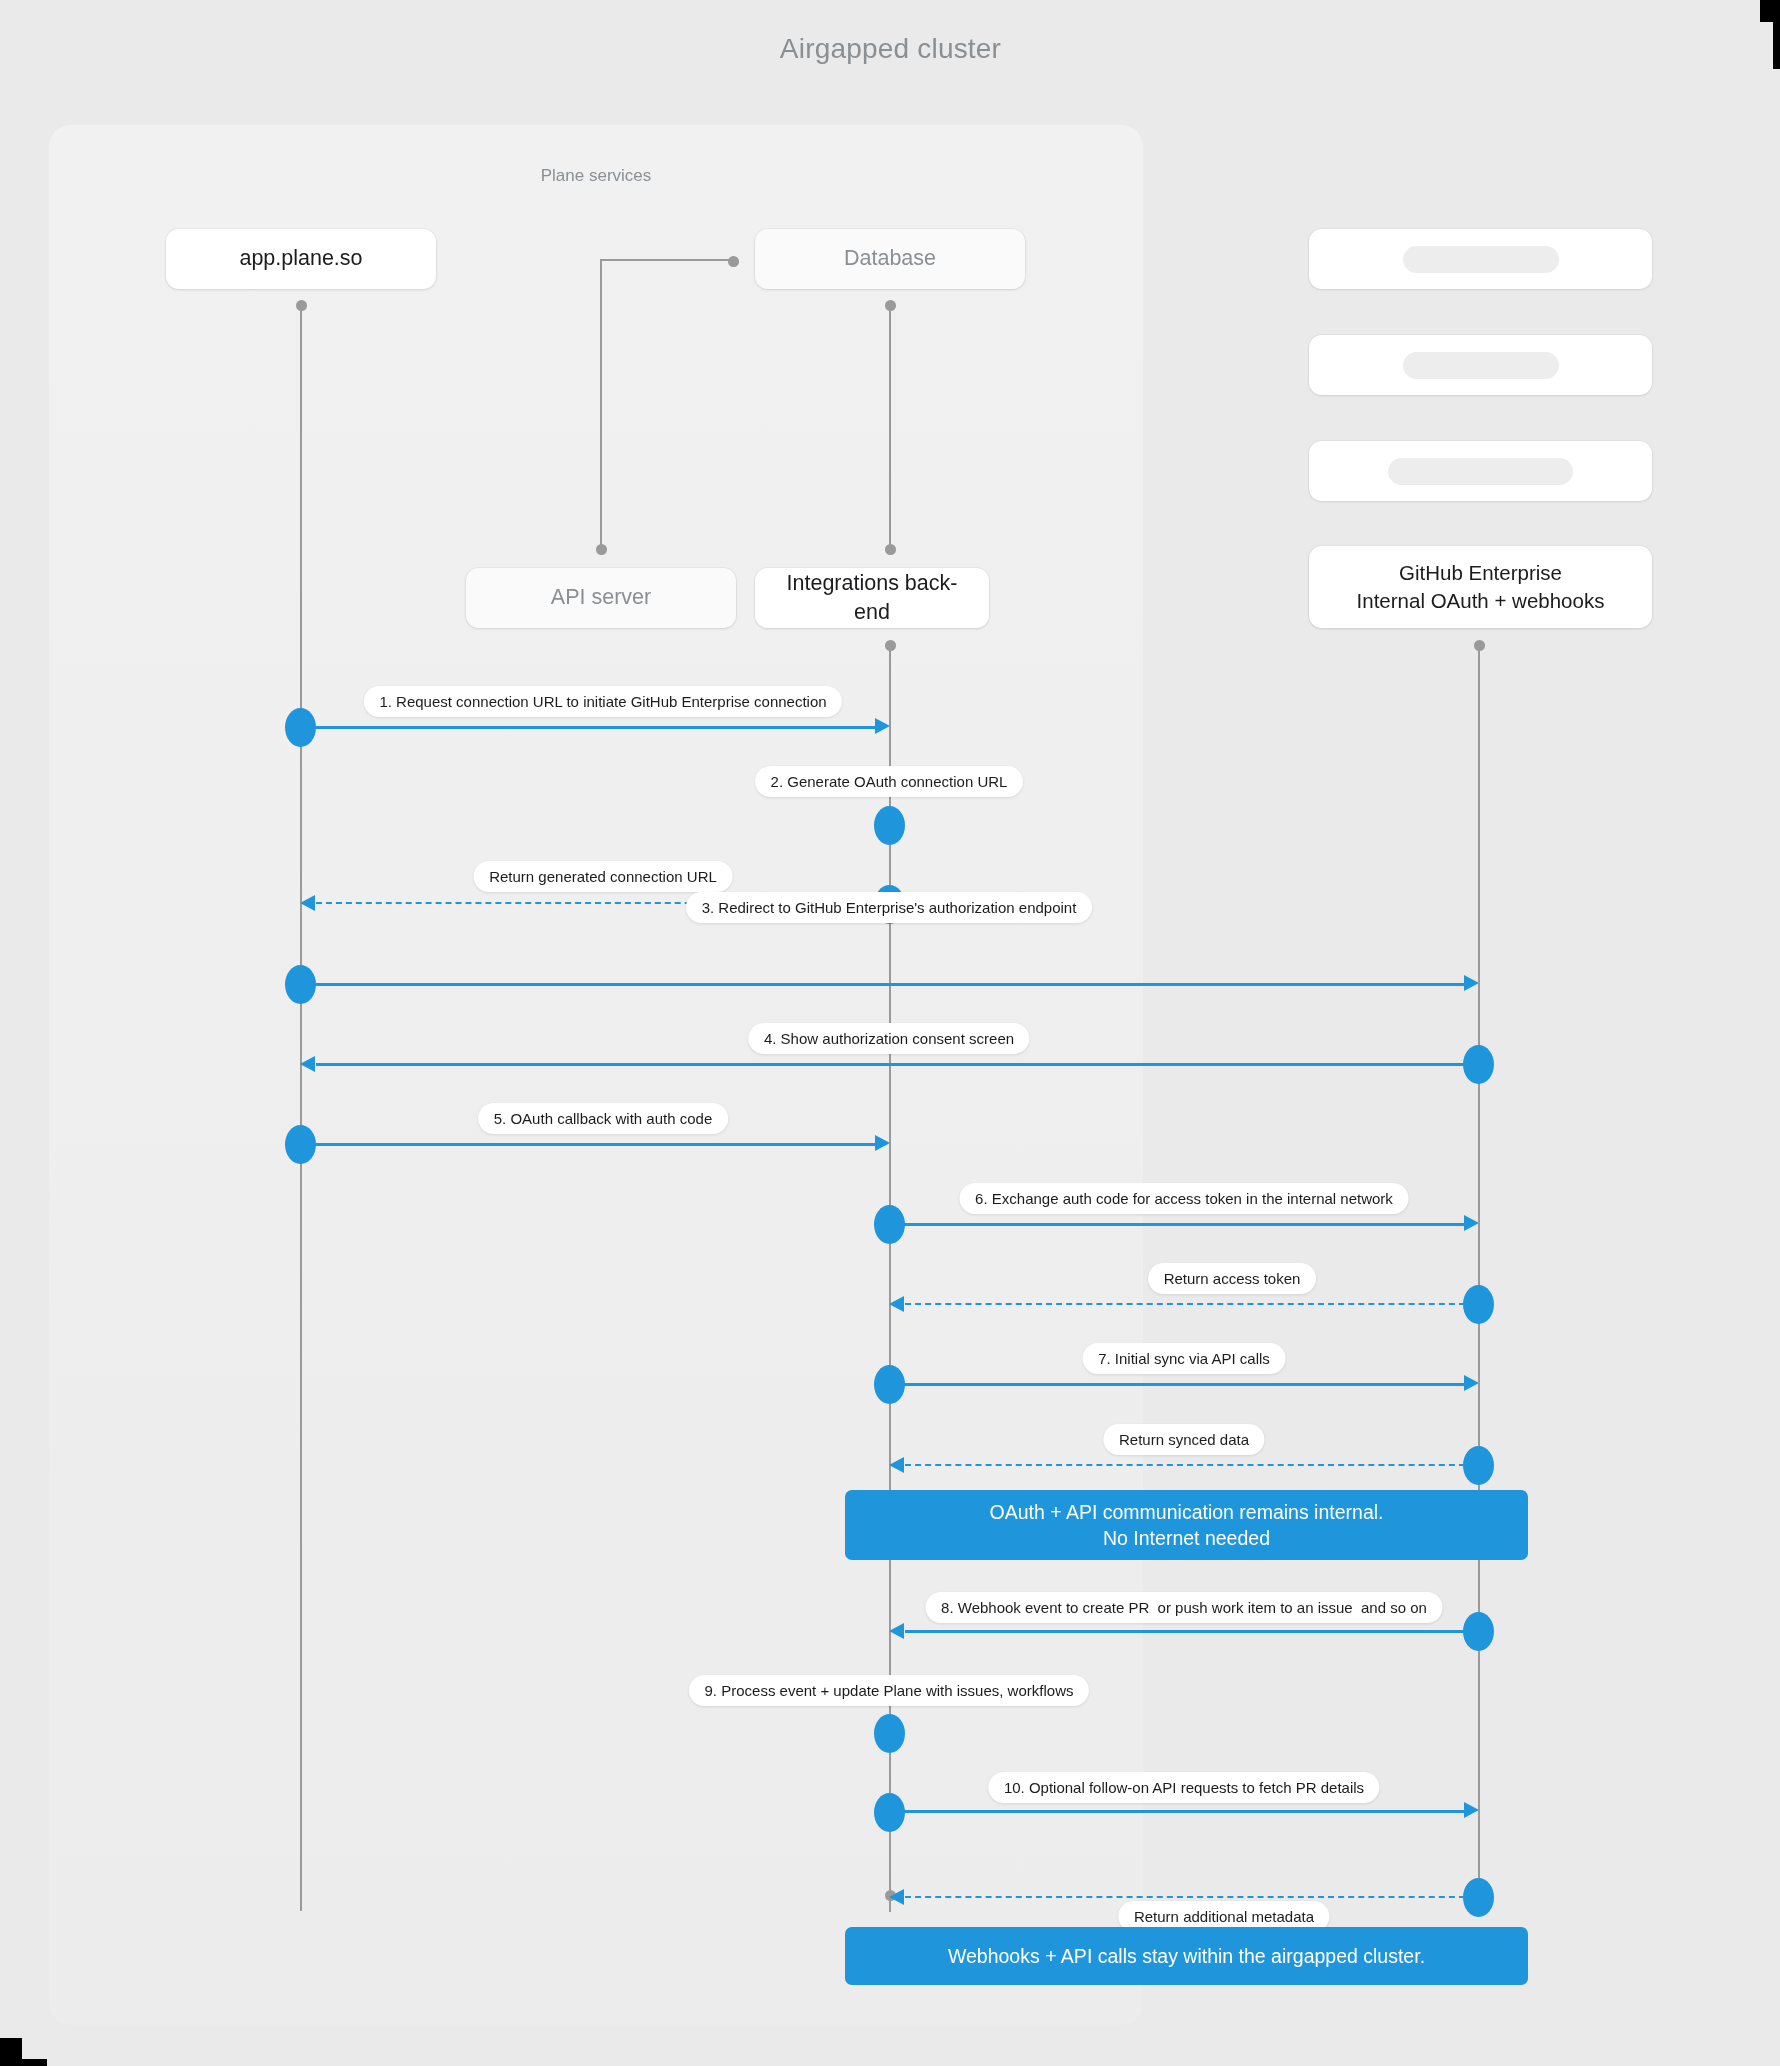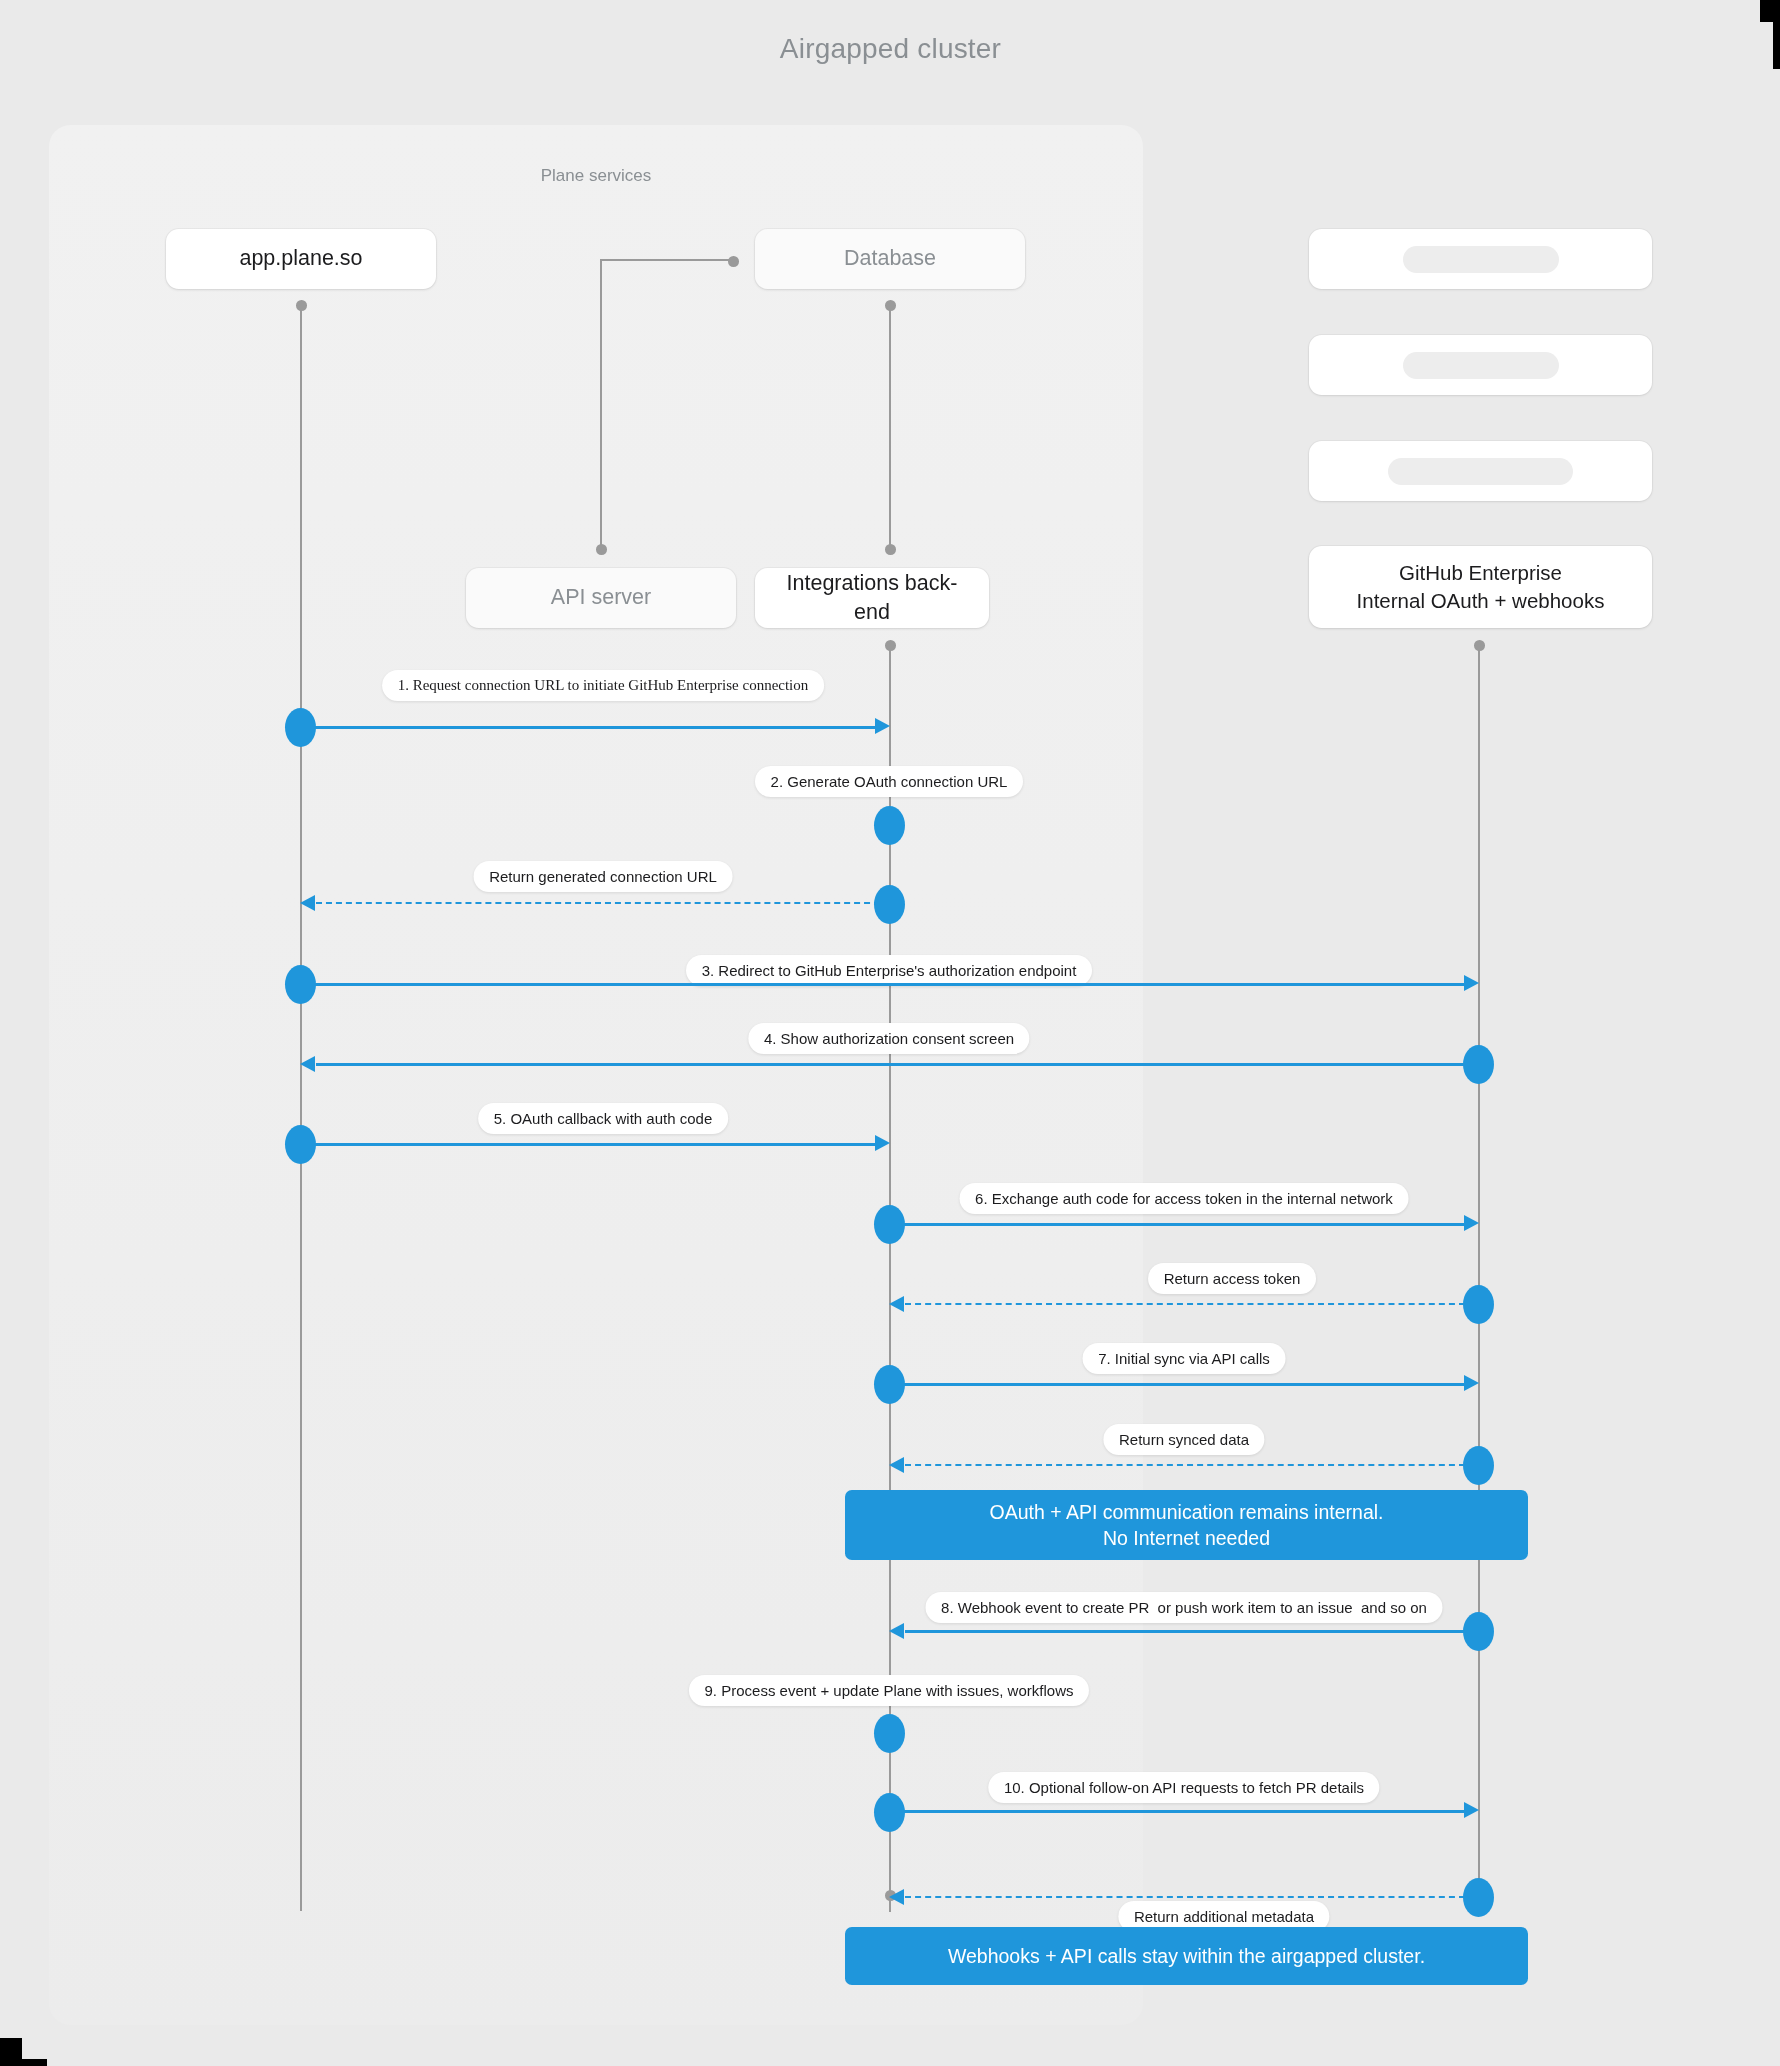--- a/index.html
+++ b/index.html
@@ -146,34 +146,34 @@
   <div class="lifedot" style="left:885px;top:300px;"></div>
   <div class="lifedot" style="left:885px;top:544px;"></div>
 
   <div class="lifeline" style="left:889px;top:644px;height:1268px;"></div>
   <div class="lifedot" style="left:885px;top:640px;"></div>
   <div class="lifedot" style="left:885px;top:1890px;"></div>
 
   <div class="lifeline" style="left:1478px;top:644px;height:1268px;"></div>
   <div class="lifedot" style="left:1474px;top:640px;"></div>
 
-  <div class="msg-label" style="left:603px;top:670px;font-family:Liberation Serif, serif;">1. Request connection URL to initiate GitHub Enterprise connection</div>
+  <div class="msg-label" style="left:603px;top:686px;">1. Request connection URL to initiate GitHub Enterprise connection</div>
   <div class="act" style="left:285px;top:708px;width:31px;height:39px;"></div>
   <div class="msg-line" style="left:300px;top:726px;width:575px;"></div>
   <div class="arrow right" style="left:875px;top:718px;"></div>
 
   <div class="msg-label" style="left:889px;top:766px;">2. Generate OAuth connection URL</div>
   <div class="act" style="left:874px;top:806px;width:31px;height:39px;"></div>
 
   <div class="msg-label" style="left:603px;top:861px;">Return generated connection URL</div>
   <div class="act" style="left:874px;top:885px;width:31px;height:39px;"></div>
   <div class="msg-line dashed" style="left:316px;top:902px;width:564px;"></div>
   <div class="arrow left" style="left:300px;top:895px;"></div>
 
-  <div class="msg-label" style="left:889px;top:955px;">3. Redirect to GitHub Enterprise's authorization endpoint</div>
+  <div class="msg-label" style="left:889px;top:892px;">3. Redirect to GitHub Enterprise's authorization endpoint</div>
   <div class="act" style="left:285px;top:965px;width:31px;height:39px;"></div>
   <div class="msg-line" style="left:300px;top:983px;width:1164px;"></div>
   <div class="arrow right" style="left:1464px;top:975px;"></div>
 
   <div class="msg-label" style="left:889px;top:1023px;">4. Show authorization consent screen</div>
   <div class="act" style="left:1463px;top:1045px;width:31px;height:39px;"></div>
   <div class="msg-line" style="left:316px;top:1063px;width:1162px;"></div>
   <div class="arrow left" style="left:300px;top:1056px;"></div>
 
   <div class="msg-label" style="left:603px;top:1103px;">5. OAuth callback with auth code</div>

